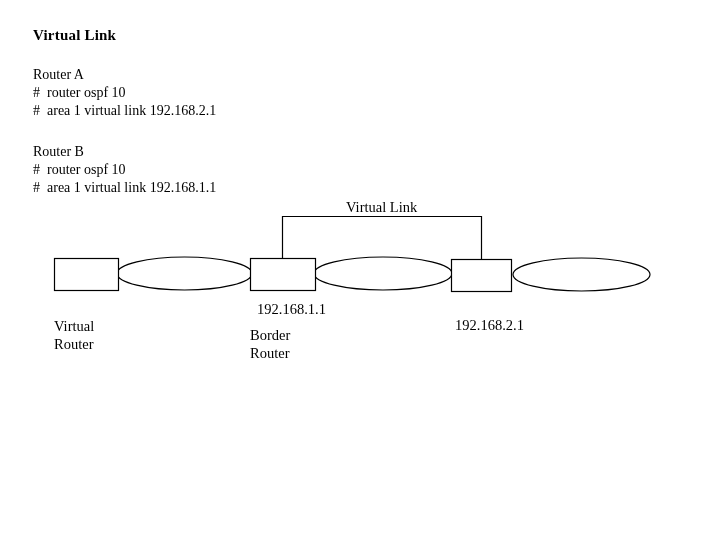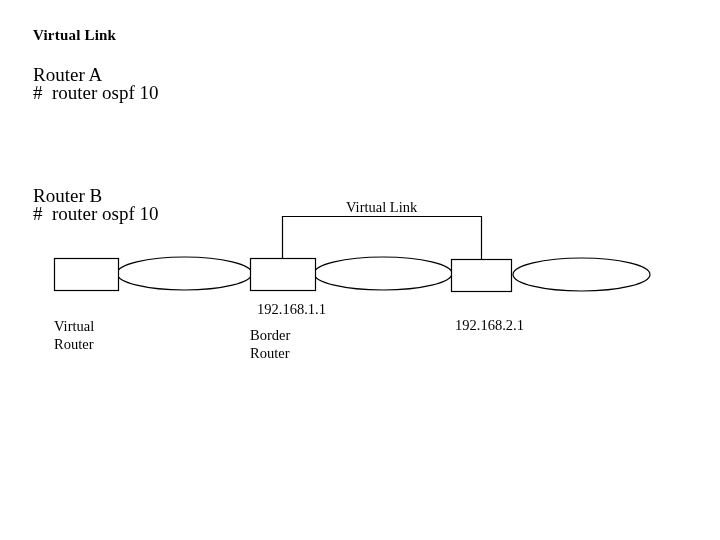--- a/index.html
+++ b/index.html
@@ -23,29 +23,29 @@
     left: 33px;
     top: 27px;
     font-size: 15px;
     font-weight: bold;
     letter-spacing: 0.2px;
     white-space: nowrap;
   }
   .text-block {
     position: absolute;
     left: 33px;
-    font-size: 19px;
+    font-size: 14px;
     line-height: 18px;
     white-space: nowrap;
   }
   .text-block .line {
     white-space: pre;
   }
   #router-a-block { top: 66px; }
-  #router-b-block { top: 143px; margin-top: 44px; }
+  #router-b-block { top: 143px; }
 
   
   #diagram {
     position: absolute;
     left: 0;
     top: 0;
     width: 720px;
     height: 540px;
   }
   #diagram svg {
@@ -91,25 +91,27 @@
 </head>
 <body>
 
 <div id="page">
 
   <div class="doc-heading">Virtual Link</div>
 
   <div class="text-block" id="router-a-block">
     <div class="line">Router A</div>
     <div class="line">#  router ospf 10</div>
+    <div class="line">#  area 1 virtual link 192.168.2.1</div>
   </div>
 
   <div class="text-block" id="router-b-block">
     <div class="line">Router B</div>
     <div class="line">#  router ospf 10</div>
+    <div class="line">#  area 1 virtual link 192.168.1.1</div>
   </div>
 
   <div id="diagram">
     <svg width="720" height="540" viewBox="0 0 720 540" xmlns="http://www.w3.org/2000/svg">
 
       <path class="shape-stroke" d="M 282.5 258.5 L 282.5 216.5 L 481.5 216.5 L 481.5 259.5"></path>
 
       <ellipse class="ellipse-shape" cx="184.5" cy="273.5" rx="67.5" ry="16.5"></ellipse>
 
       <ellipse class="ellipse-shape" cx="383" cy="273.5" rx="69" ry="16.5"></ellipse>

